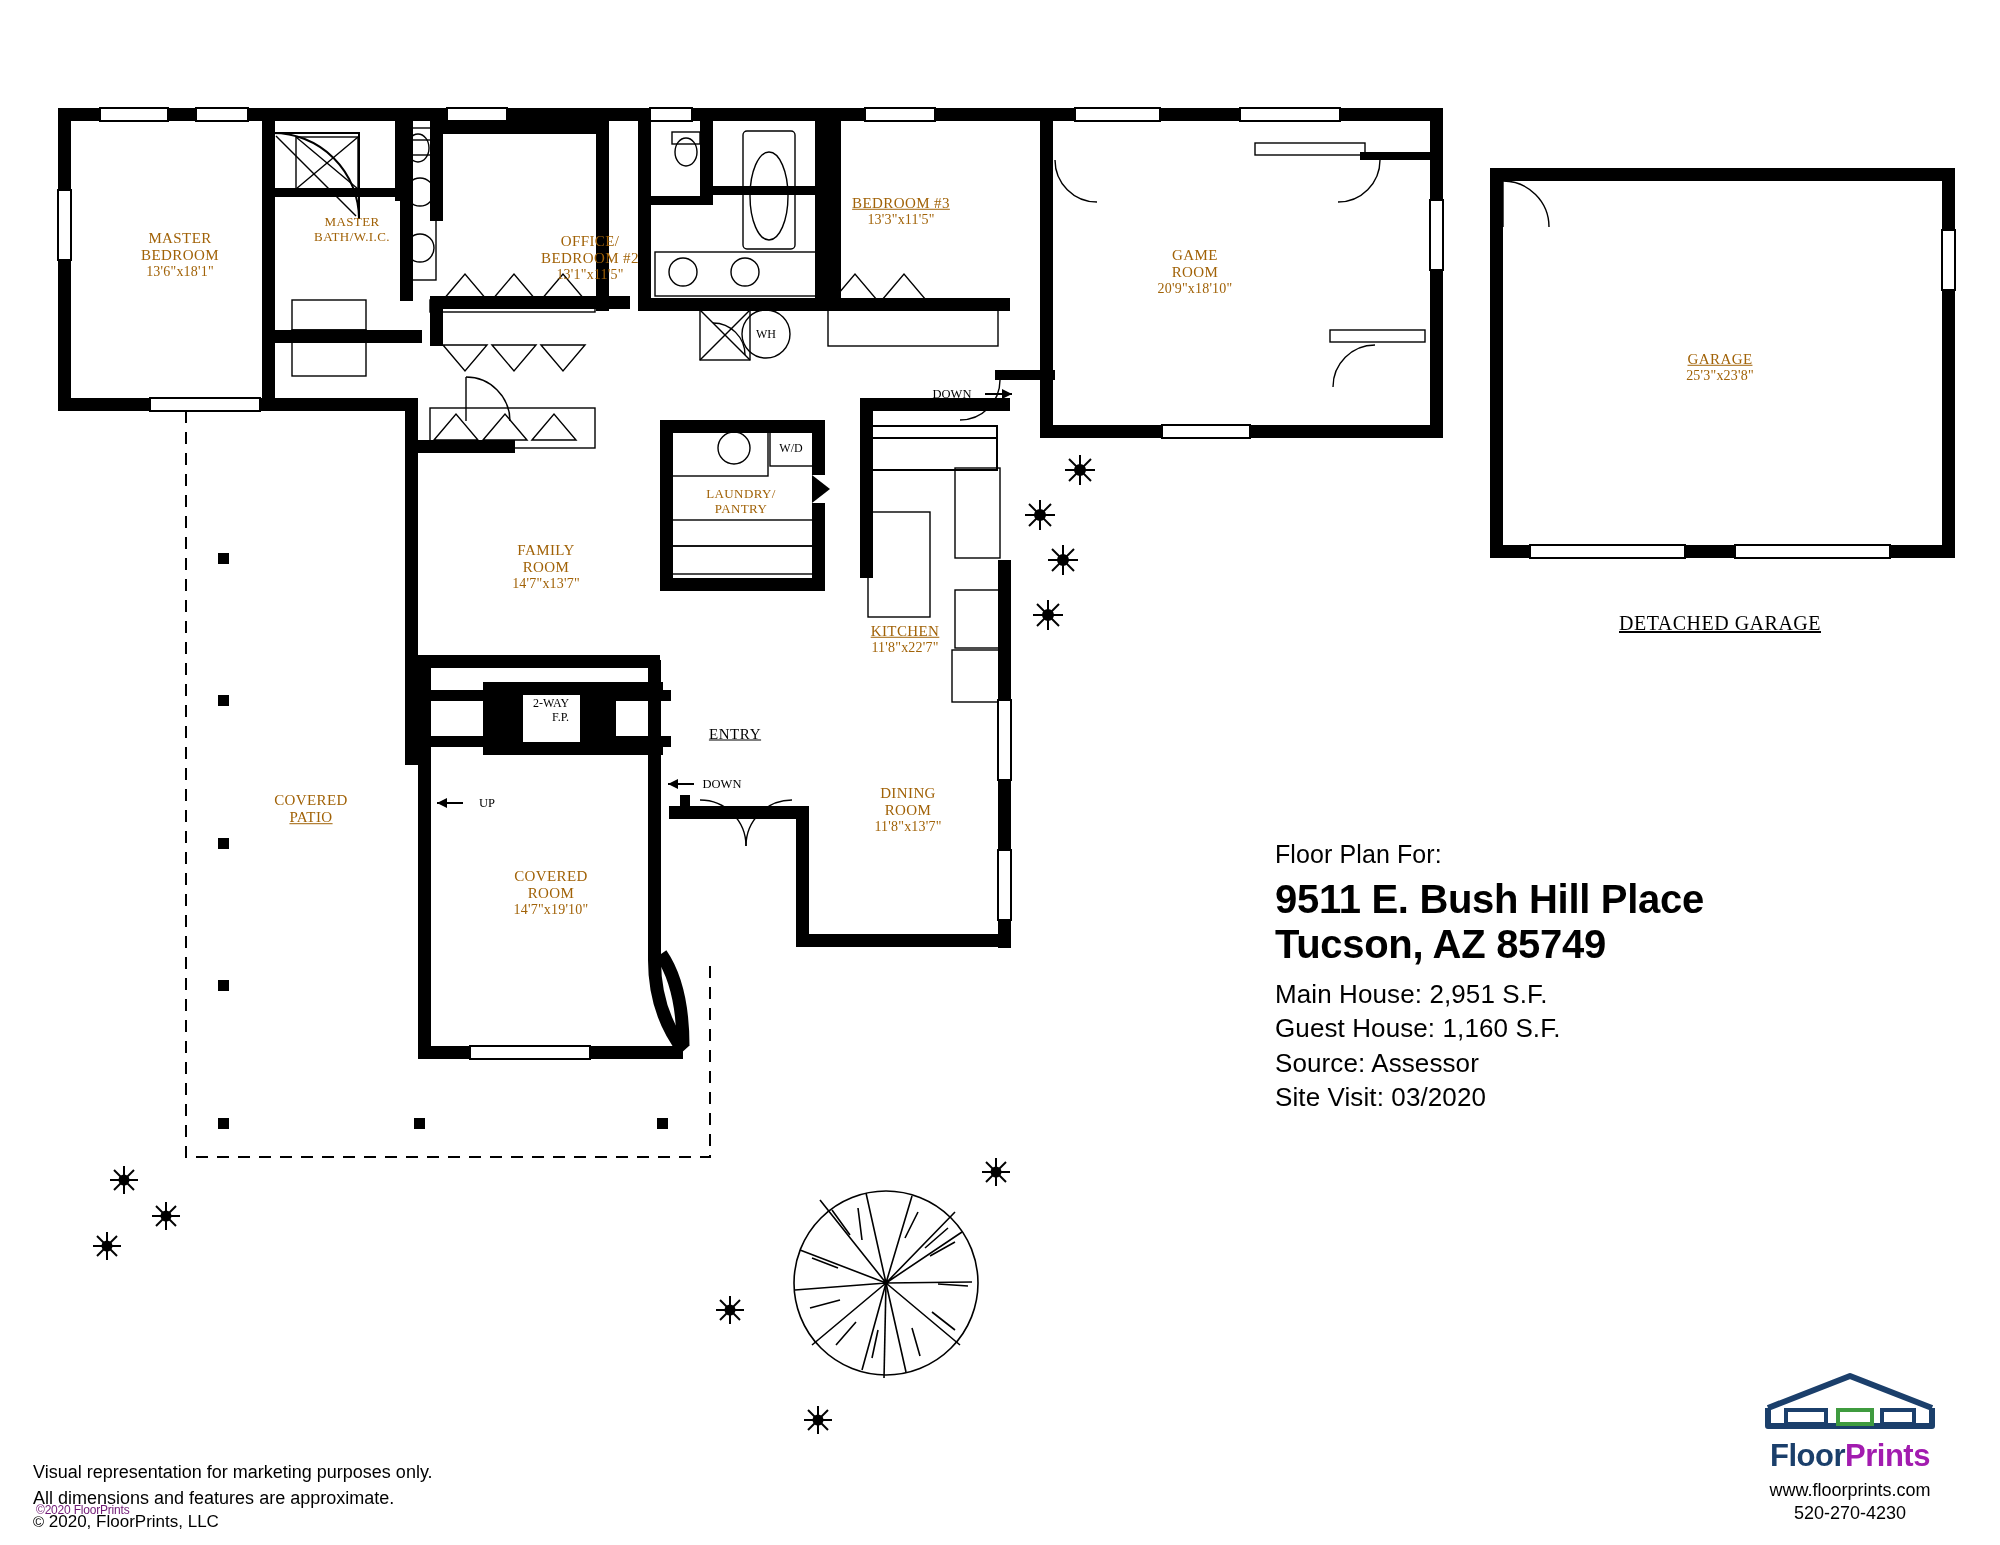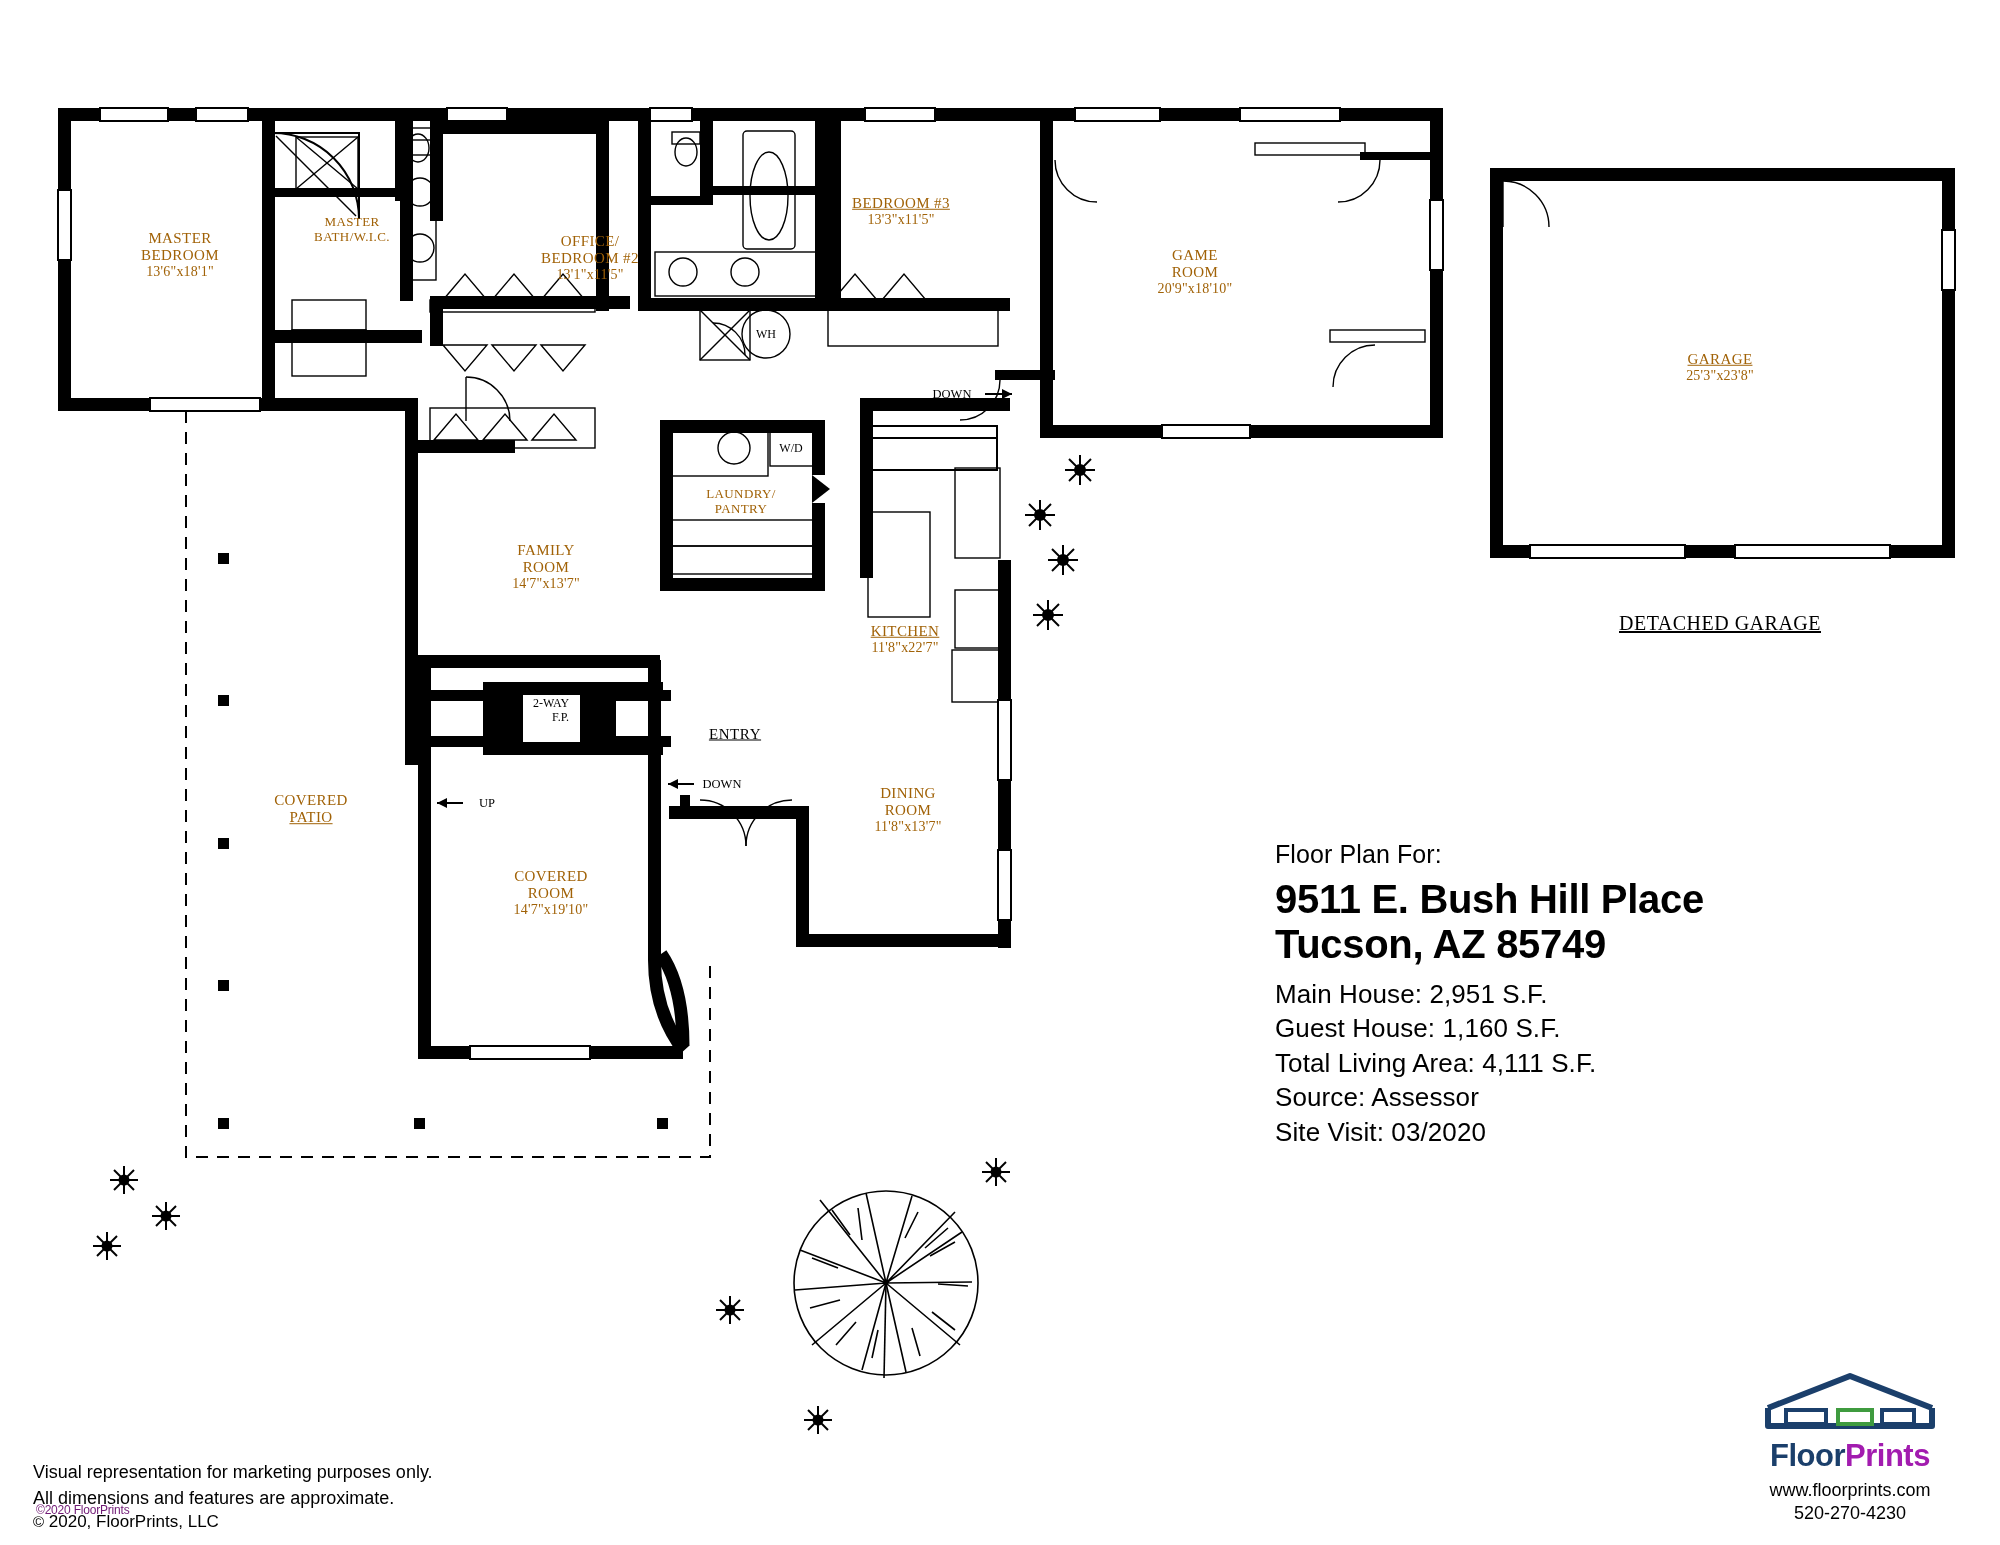--- a/index.html
+++ b/index.html
@@ -449,21 +449,20 @@
   <line x1="463" y1="803" x2="437" y2="803" stroke="#000" stroke-width="2"></line>
   <polygon points="437,803 447,798 447,808" fill="#000"></polygon>
 </svg>
 
 <div id="info">
   <div class="pre">Floor Plan For:</div>
   <div class="addr1">9511 E. Bush Hill Place</div>
   <div class="addr2">Tucson, AZ  85749</div>
   <div class="line">Main House:  2,951 S.F.</div>
   <div class="line">Guest House:  1,160 S.F.</div>
-  <div class="line">Total Living Area:  4,111 S.F.</div>
   <div class="line">Source:  Assessor</div>
   <div class="line">Site Visit:  03/2020</div>
 </div>
 
 <div id="disclaimer">
   <div>Visual representation for marketing purposes only.</div>
   <div>All dimensions and features are approximate.</div>
 </div>
 <div id="ghost">©2020 FloorPrints</div>
 <div id="copy">

